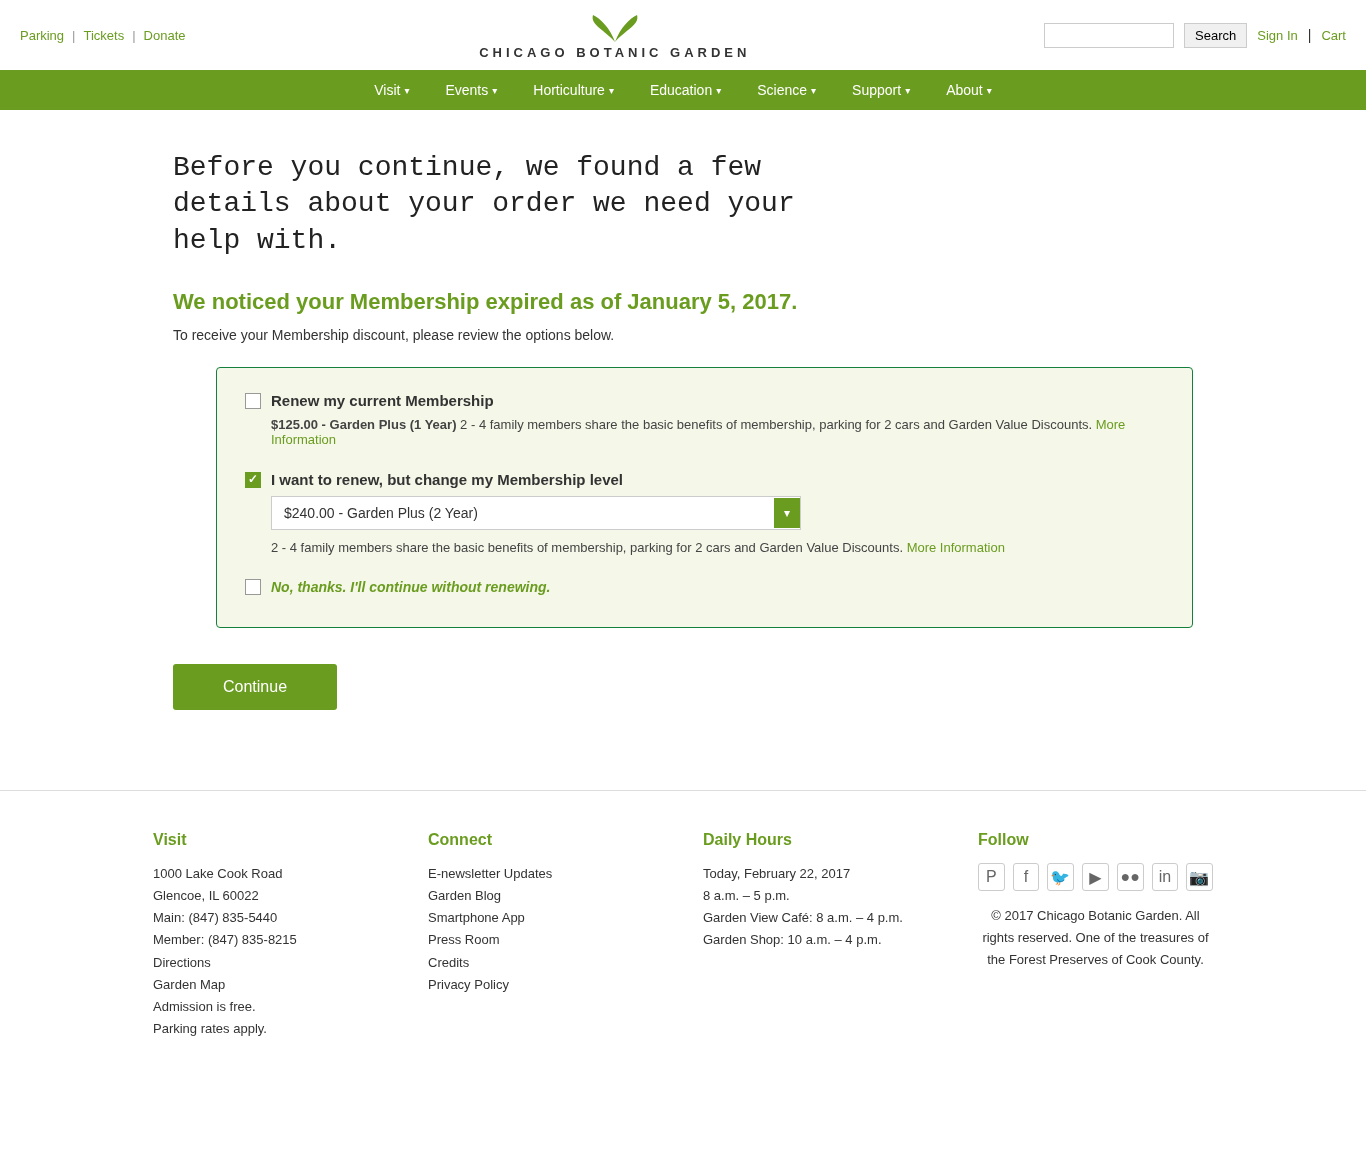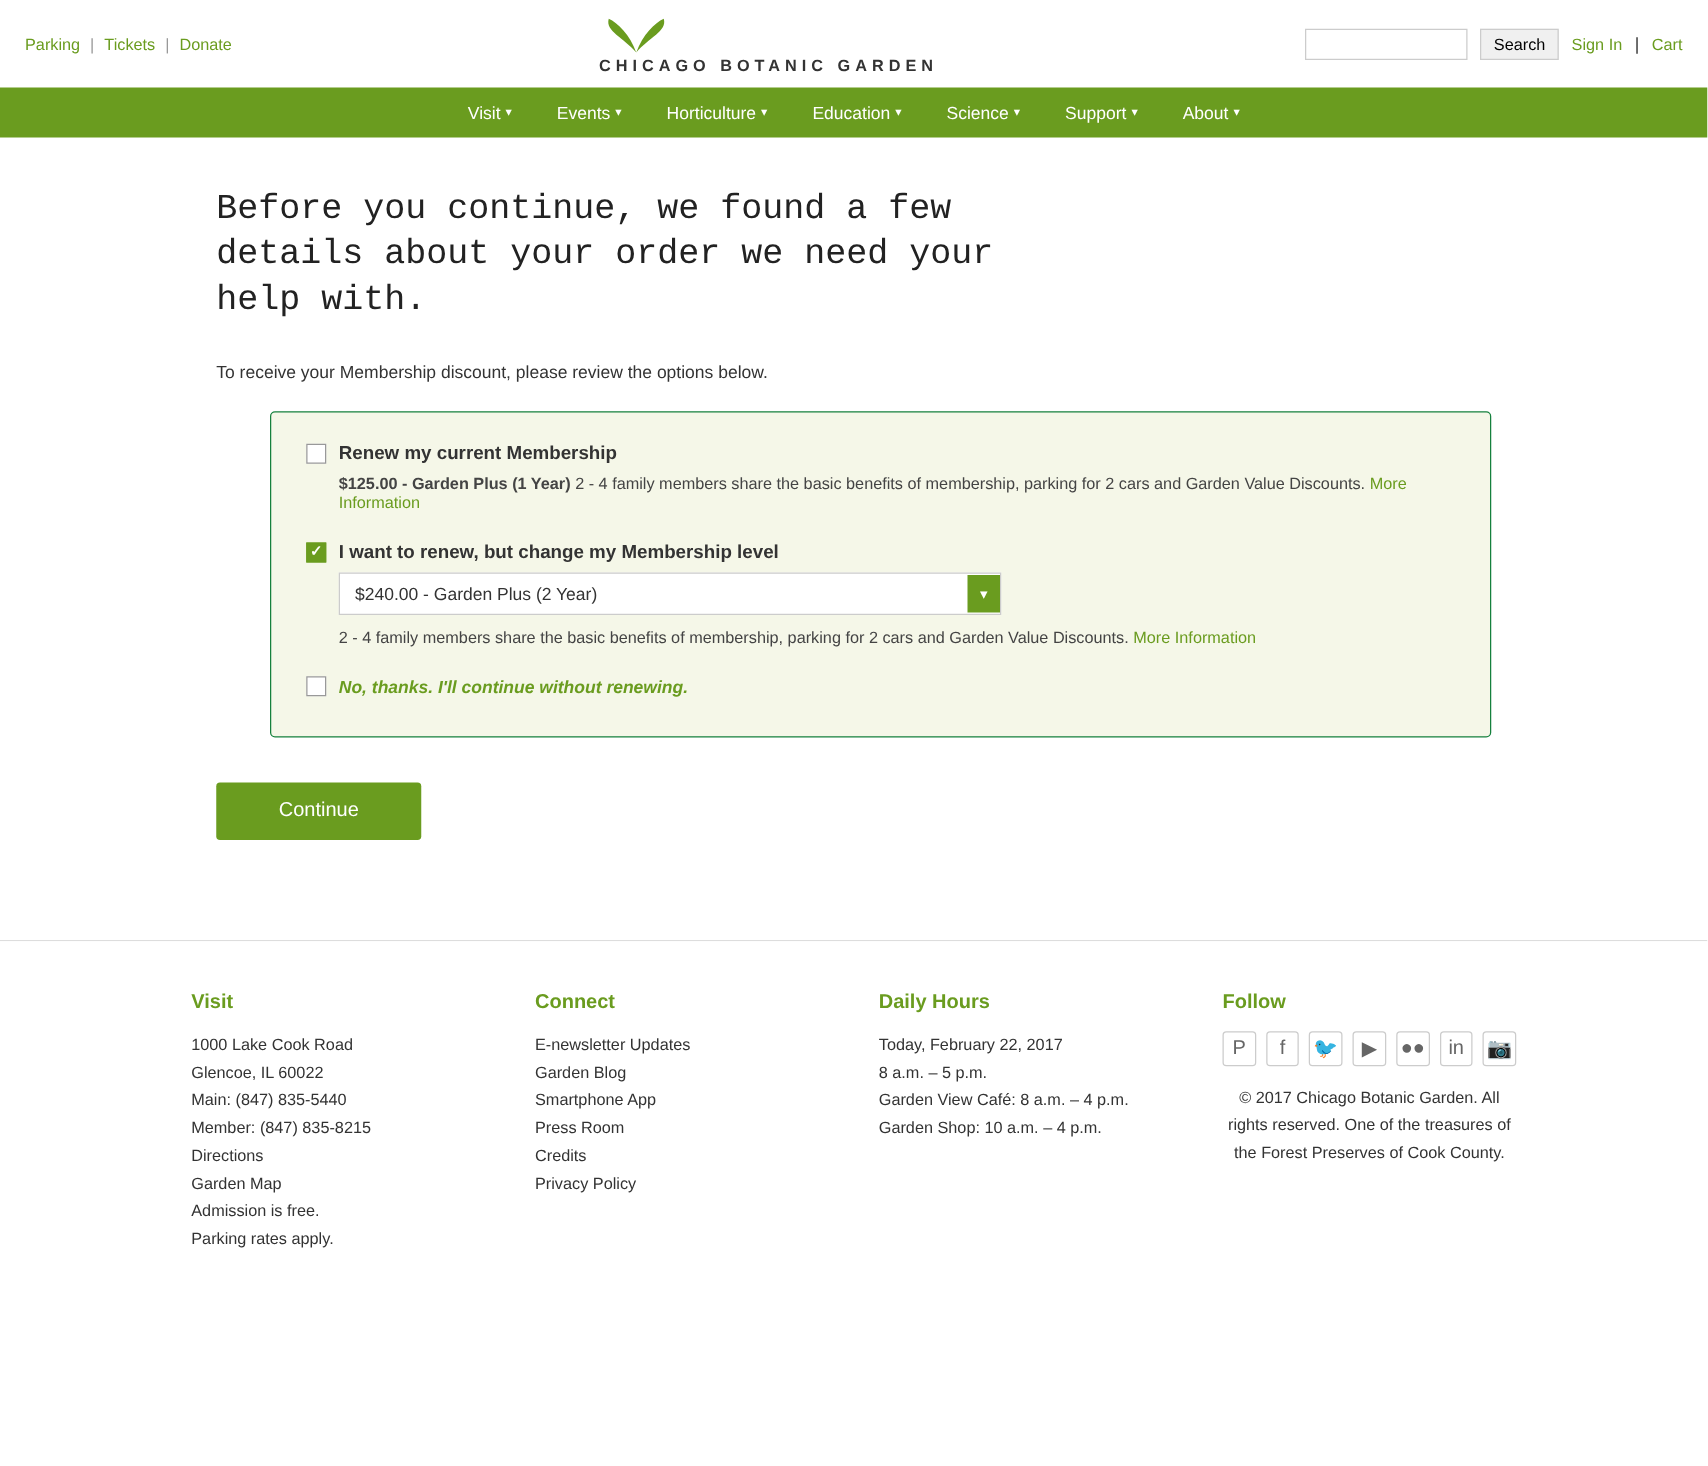--- a/index.html
+++ b/index.html
@@ -20,21 +20,21 @@
       font-size: 13px;
     }
     .top-links a {
       color: #6a9c1f;
       text-decoration: none;
     }
     .top-links .sep { color: #999; }
     .logo-area {
       display: flex;
       flex-direction: column;
-      align-items: flex-start;
+      align-items: center;
     }
     .logo-leaf {
       width: 60px;
       height: 35px;
     }
     .top-right {
       display: flex;
       align-items: center;
       gap: 10px;
     }
@@ -316,20 +316,21 @@
   </div>
   <div class="nav-item">
     <span>About</span>
     <span class="nav-arrow">▾</span>
   </div>
 </nav>
 
 <div class="main-content">
   <h1 class="page-heading">Before you continue, we found a few details about your order we need your help with.</h1>
 
+  <h2 class="expired-heading">We noticed your Membership expired as of January 5, 2017.</h2>
   <p class="expired-subtext">To receive your Membership discount, please review the options below.</p>
 
   <div class="options-box">
 
     <div class="option-row">
       <div class="option-label">
         <div class="checkbox"></div>
         <span>Renew my current Membership</span>
       </div>
       <div class="option-detail">

